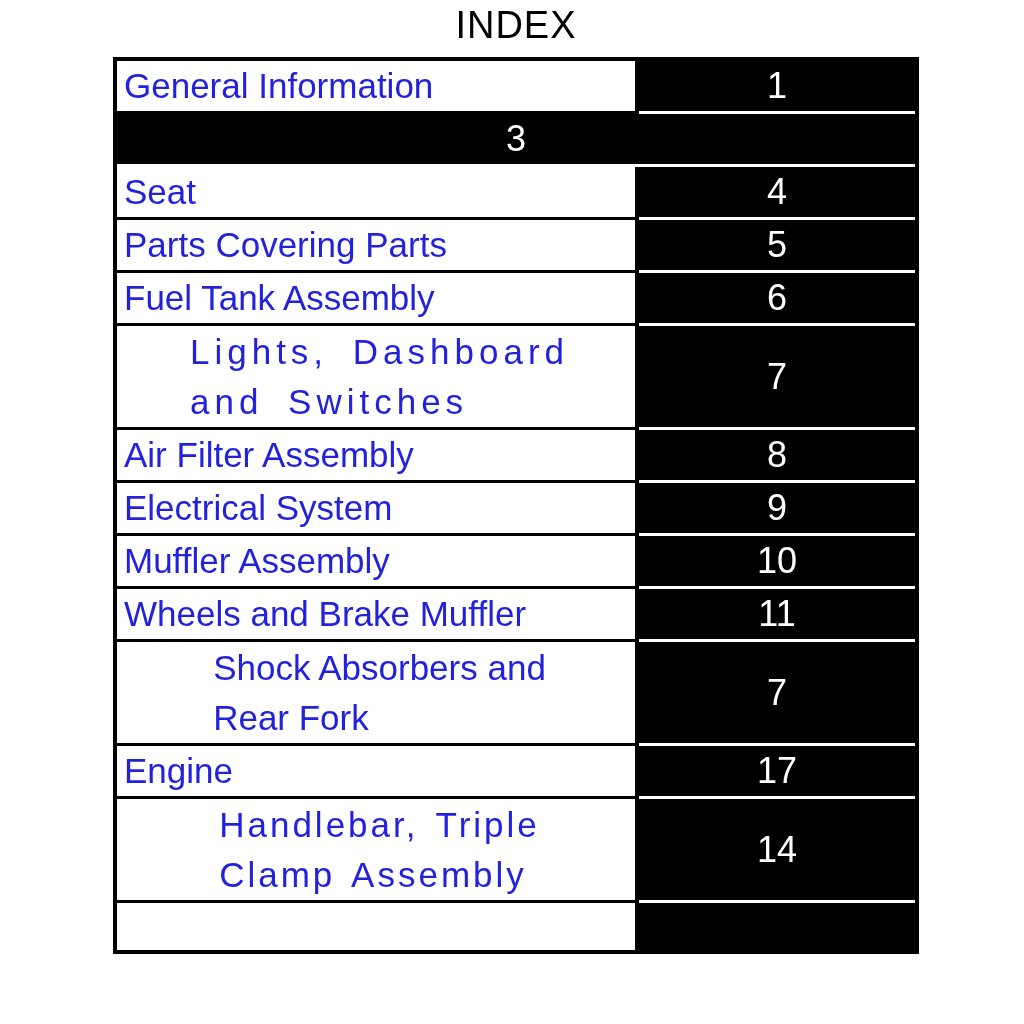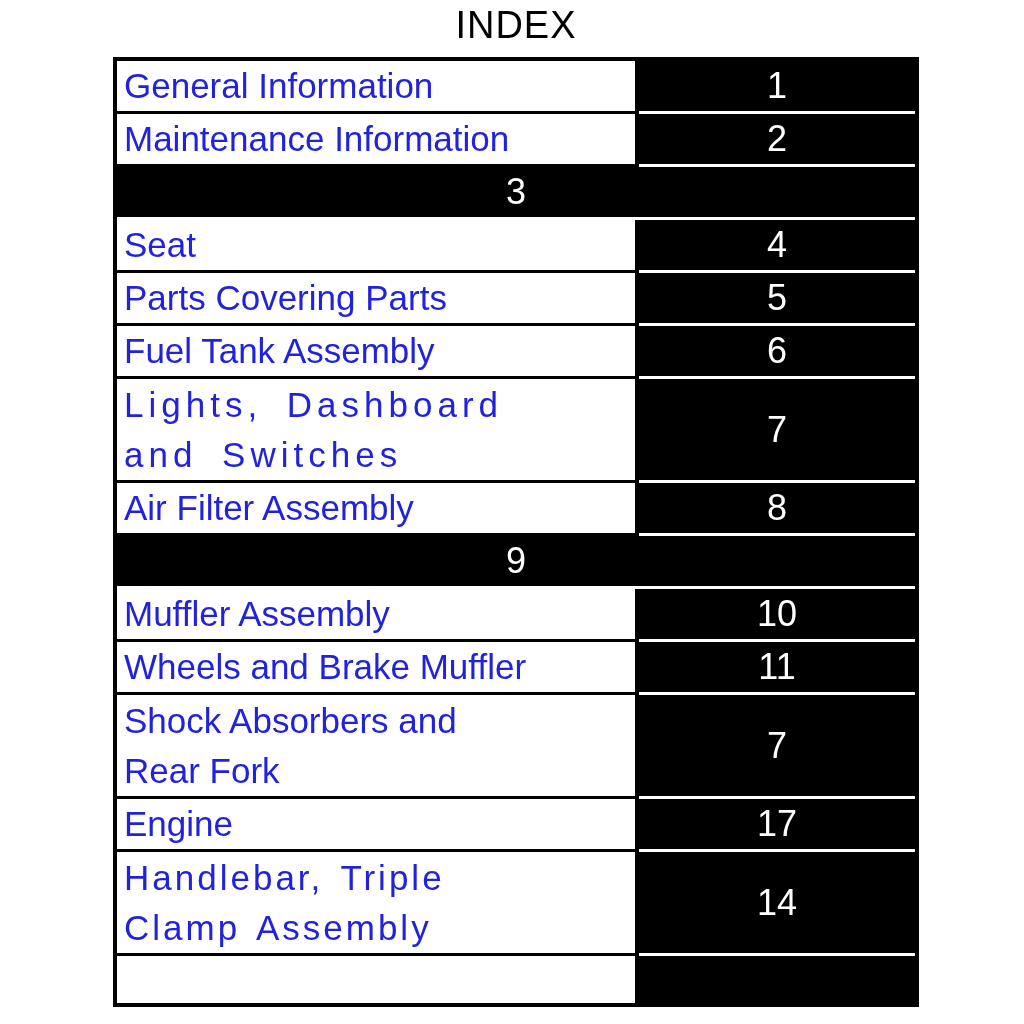--- a/index.html
+++ b/index.html
@@ -46,21 +46,21 @@
     overflow: hidden;
   }
   .row:last-child .cell-label { border-bottom: none; }
   .cell-label .label-text {
     color: var(--link-blue);
     font-size: 35px;
     line-height: 50px;
     padding-left: 7px;
     white-space: pre-line;
   }
-  .row.double .cell-label { align-items: center; }
+  .row.double .cell-label { align-items: center; justify-content: center; }
   .ls-wide .label-text { letter-spacing: 5px; word-spacing: 10px; }
   .ls-med  .label-text { letter-spacing: 3px; word-spacing: 5px; }
   .cell-page {
     flex: 1;
     background: var(--cell-black);
     border-bottom: 3px solid var(--sep-white);
     display: flex;
     align-items: center;
     justify-content: center;
     color: #fff;
@@ -72,26 +72,20 @@
 <body>
 
 <div class="title">INDEX</div>
 
 <div class="index-table" id="index-table">
     <div class="row single">
       <div class="cell-label">
         <span class="label-text">General Information</span>
       </div>
       <div class="cell-page">1</div>
-    </div>
-    <div class="row single">
-      <div class="cell-label">
-        <span class="label-text">Maintenance Information</span>
-      </div>
-      <div class="cell-page">2</div>
     </div>
     <div class="row single">
       <div class="cell-page">3</div>
     </div>
     <div class="row single">
       <div class="cell-label">
         <span class="label-text">Seat</span>
       </div>
       <div class="cell-page">4</div>
     </div>
@@ -114,20 +108,23 @@
       </div>
       <div class="cell-page">7</div>
     </div>
     <div class="row single">
       <div class="cell-label">
         <span class="label-text">Air Filter Assembly</span>
       </div>
       <div class="cell-page">8</div>
     </div>
     <div class="row single">
+      <div class="cell-label">
+        <span class="label-text">Electrical System</span>
+      </div>
       <div class="cell-page">9</div>
     </div>
     <div class="row single">
       <div class="cell-label">
         <span class="label-text">Muffler Assembly</span>
       </div>
       <div class="cell-page">10</div>
     </div>
     <div class="row single">
       <div class="cell-label">

